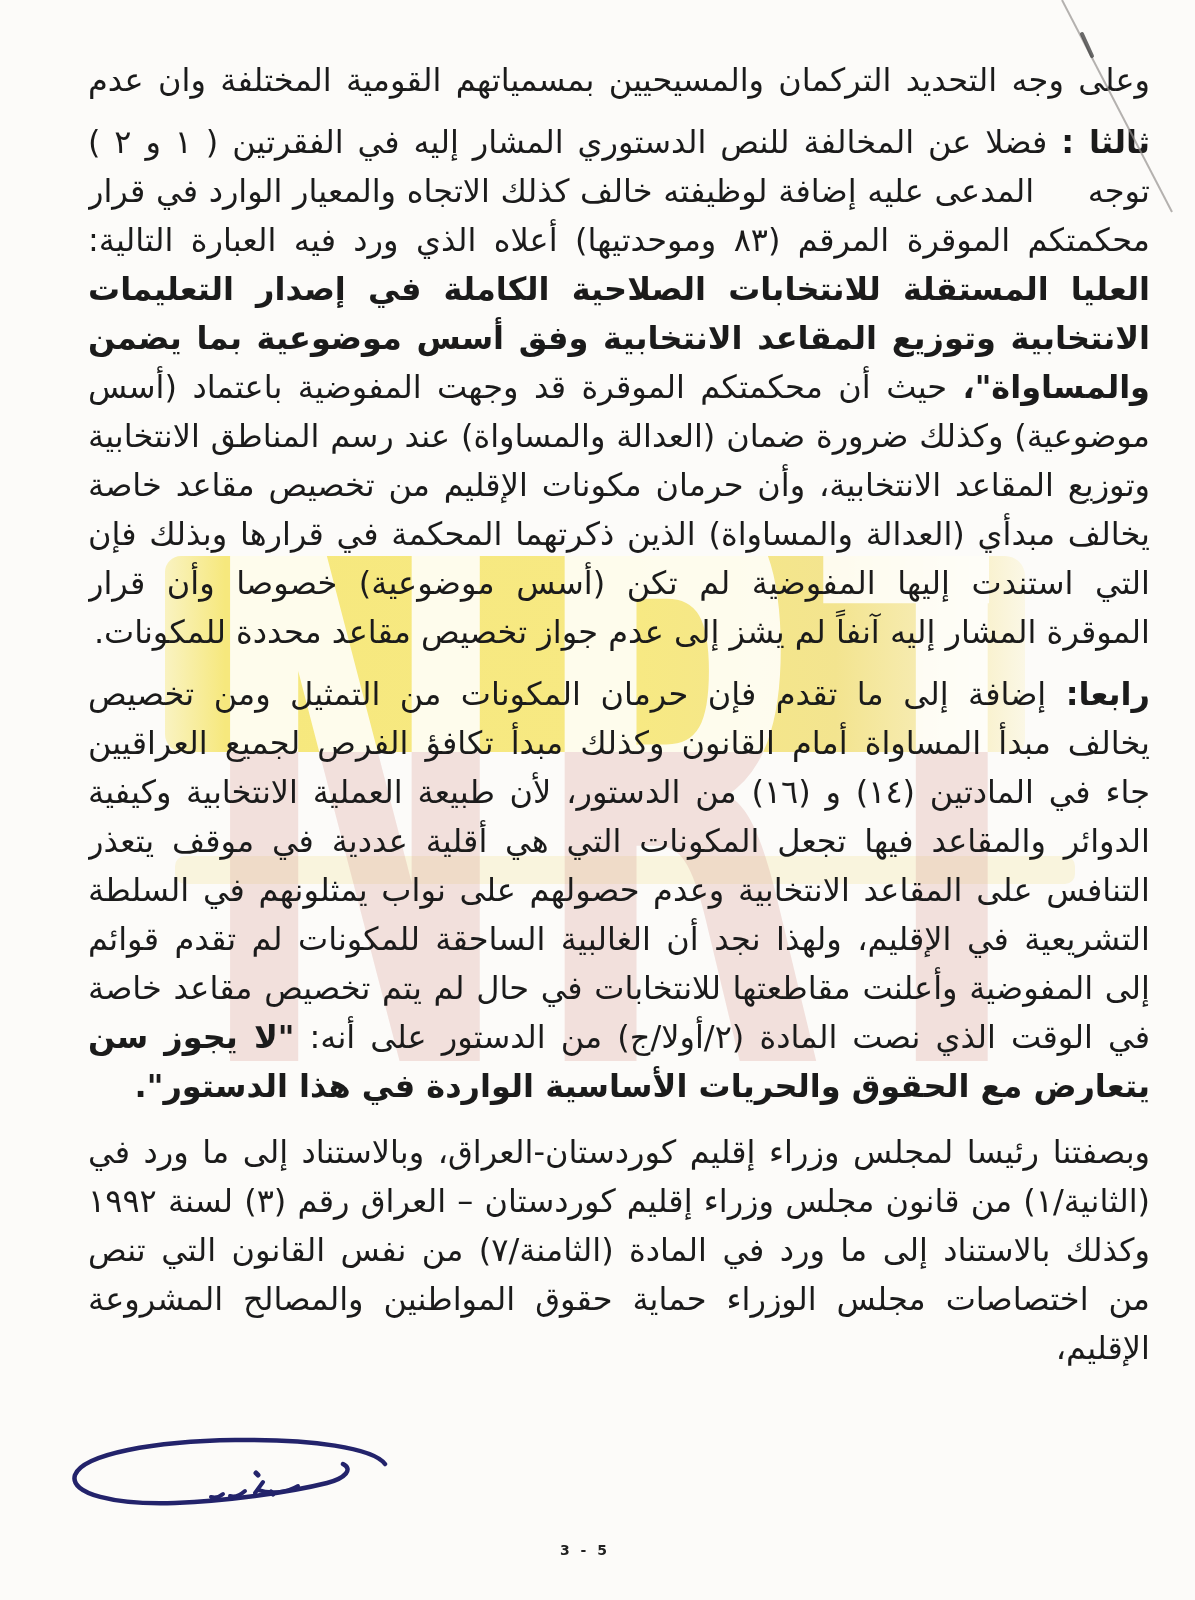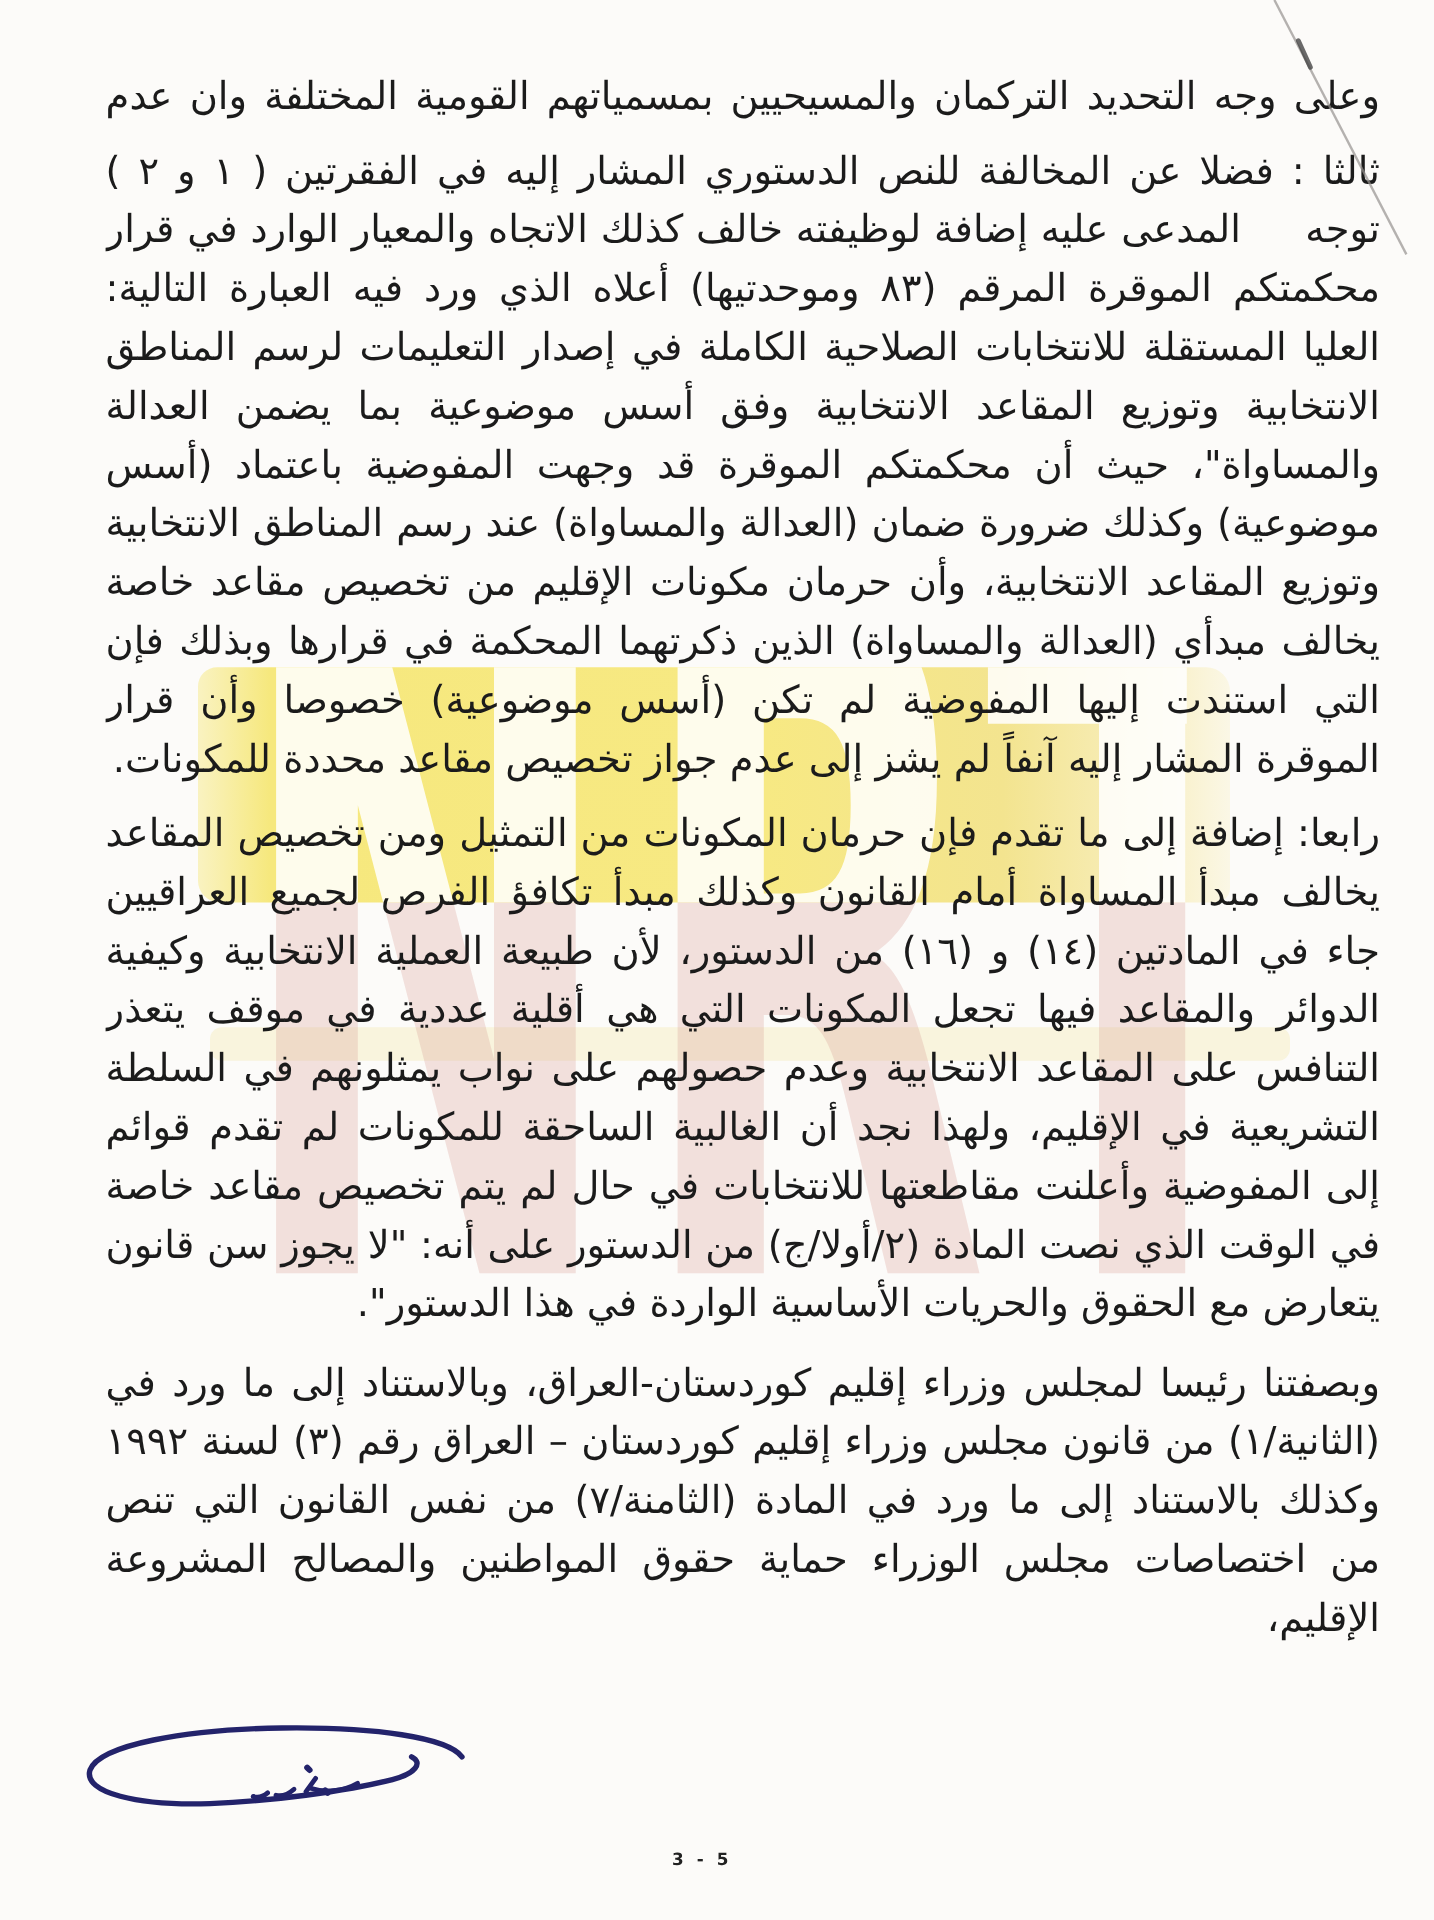--- a/index.html
+++ b/index.html
@@ -62,21 +62,21 @@
   }
   .para{margin:0;}
   .para + .para{margin-top:13px;}
   .para[data-name="para-4"]{margin-top:17px;}
   .line{
     height:49px;line-height:49px;
     text-align:justify;text-align-last:justify;
     overflow:hidden;
   }
   .line.last{text-align-last:right;}
-  .b{font-weight:normal;}
+  .b{font-weight:bold;}
   
   .artifacts{position:absolute;inset:0;z-index:4;pointer-events:none;}
   
   .sig{position:absolute;left:55px;top:1428px;z-index:4;}
   .pageno{
     position:absolute;left:560px;top:1542px;
     z-index:3;
     font-size:14px;font-weight:bold;letter-spacing:3px;
     color:#222;
   }

